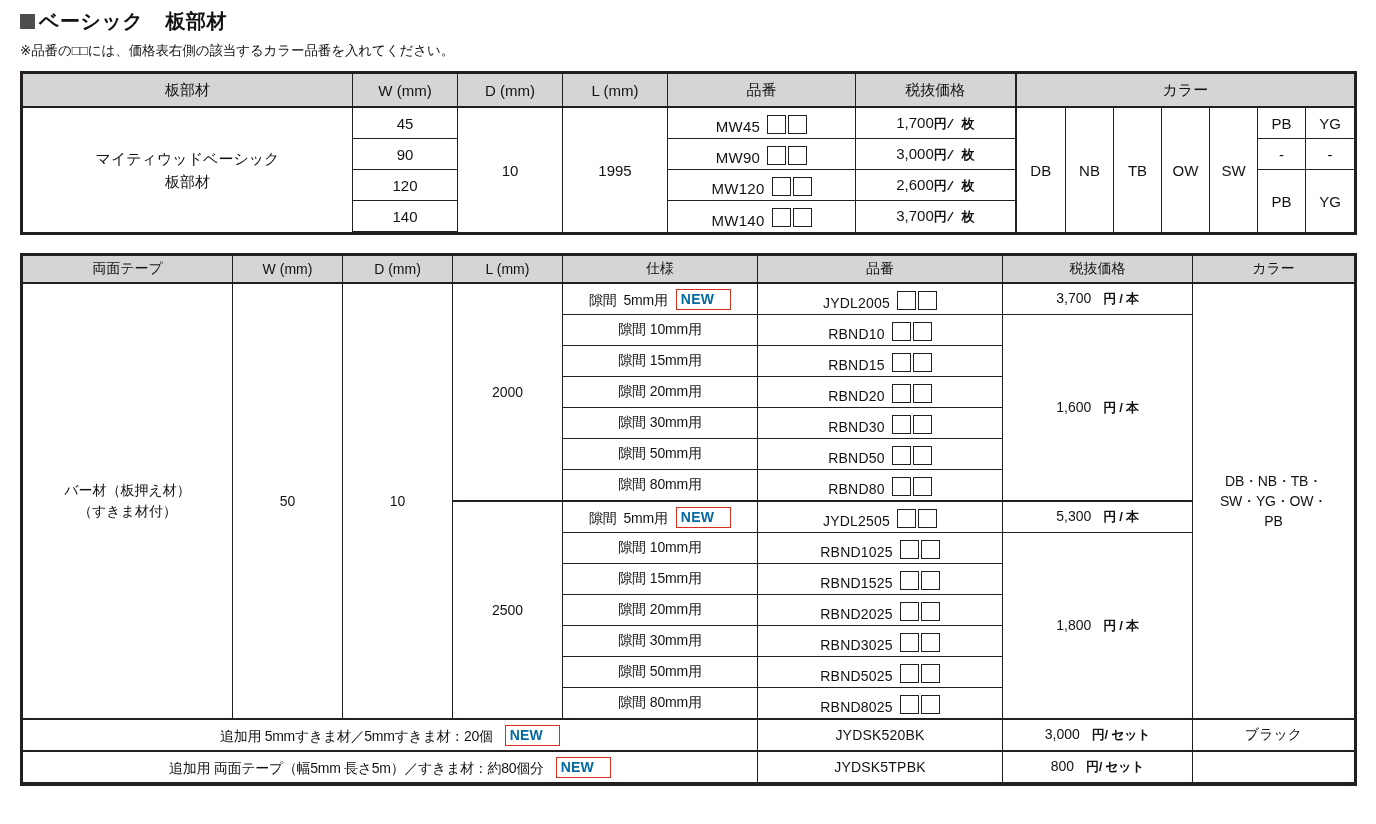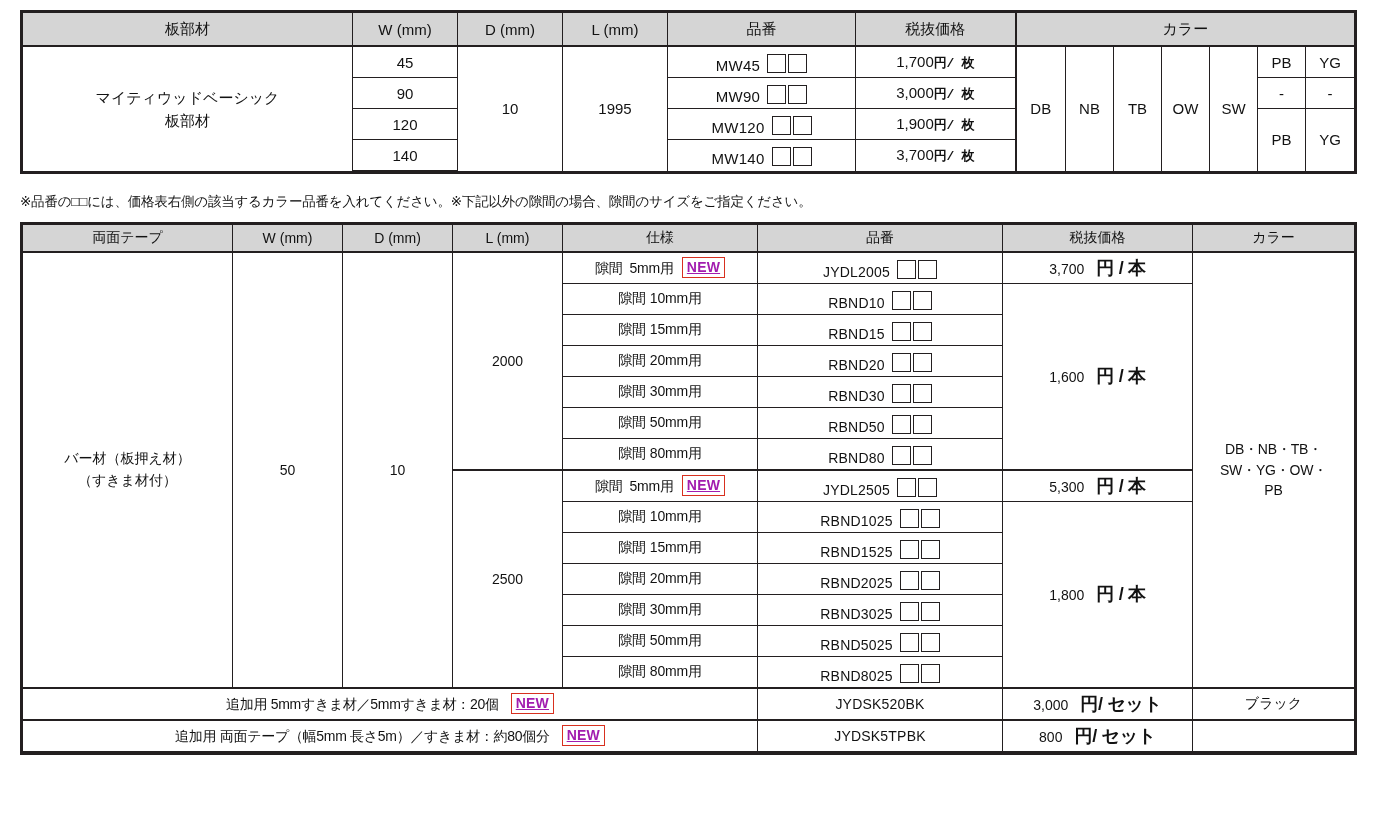--- a/index.html
+++ b/index.html
@@ -131,42 +131,41 @@
     text-align: left;
     padding-left: 9px;
     font-size: 14px;
     position: relative;
     white-space: nowrap;
   }
   td.spec .spec-txt { letter-spacing: -0.2px; }
   .newbadge {
     display: inline-block;
     border: 1.6px solid #d8301f;
-    color: #a21caf;
+    color: #0369a1;
     font-weight: bold;
     font-size: 14px;
     line-height: 1;
-    padding: 2px 4px 3px 4px;
+    padding: 2px 16px 3px 4px;
     margin-left: 8px;
     vertical-align: 1px;
     letter-spacing: 0.2px;
-    text-decoration: underline;
   }
   td.pn2 {
     font-size: 22px;
     font-weight: bold;
     letter-spacing: 0.2px;
   }
   td.price2 {
     font-size: 22px;
     font-weight: bold;
     white-space: nowrap;
   }
   td.price2 .unit {
-    font-size: 18px;
+    font-size: 13px;
     font-weight: bold;
     letter-spacing: -0.3px;
     margin-left: 12px;
   }
   td.colorlist {
     font-size: 15px;
     line-height: 1.45;
     letter-spacing: -0.2px;
   }
   td.addrow {
@@ -175,21 +174,27 @@
   }
   td.addrow .newbadge { margin-left: 12px; }
   td.nm2 { font-size: 15px; line-height: 1.55; }
   .sp5 { display:inline-block; width: 7px; }
 </style>
 </head>
 <body>
 
 <div class="page">
 
-
+  <div class="heading">
+    <span class="sq"></span>
+    <span class="h-main">ベーシック</span>
+    <span>板部材</span>
+  </div>
+
+  <div class="note">※品番の□□には、価格表右側の該当するカラー品番を入れてください。</div>
 
   <div class="t1-wrap">
   <div class="outer">
   <table class="price t1">
     <colgroup>
       <col style="width:330px">
       <col style="width:105px">
       <col style="width:105px">
       <col style="width:105px">
       <col style="width:188px">
@@ -249,42 +254,41 @@
         <td class="colcode">-</td>
         <td class="colcode">-</td>
       </tr>
 
       <tr>
         <td>120</td>
         <td class="pn">
           <span>MW120</span><span class="box2"><i class="bx"></i><i class="bx"></i></span>
         </td>
         <td class="price-c thickright">
-          <span>1,900</span><span class="unit">円/ 枚</span>
+          <span>2,600</span><span class="unit">円/ 枚</span>
         </td>
         <td class="colcode" rowspan="2">PB</td>
         <td class="colcode" rowspan="2">YG</td>
       </tr>
 
       <tr>
         <td class="thickbottom">140</td>
         <td class="pn">
           <span>MW140</span><span class="box2"><i class="bx"></i><i class="bx"></i></span>
         </td>
         <td class="price-c thickright">
           <span>3,700</span><span class="unit">円/ 枚</span>
         </td>
       </tr>
     </tbody>
   </table>
   </div>
   </div>
 
   <div class="note2">
-    <div>※品番の□□には、価格表右側の該当するカラー品番を入れてください。※下記以外の隙間の場合、隙間のサイズをご指定ください。</div>
   </div>
 
   <div class="t2-wrap">
   <div class="outer">
   <table class="price t2">
     <colgroup>
       <col style="width:210px">
       <col style="width:110px">
       <col style="width:110px">
       <col style="width:110px">

